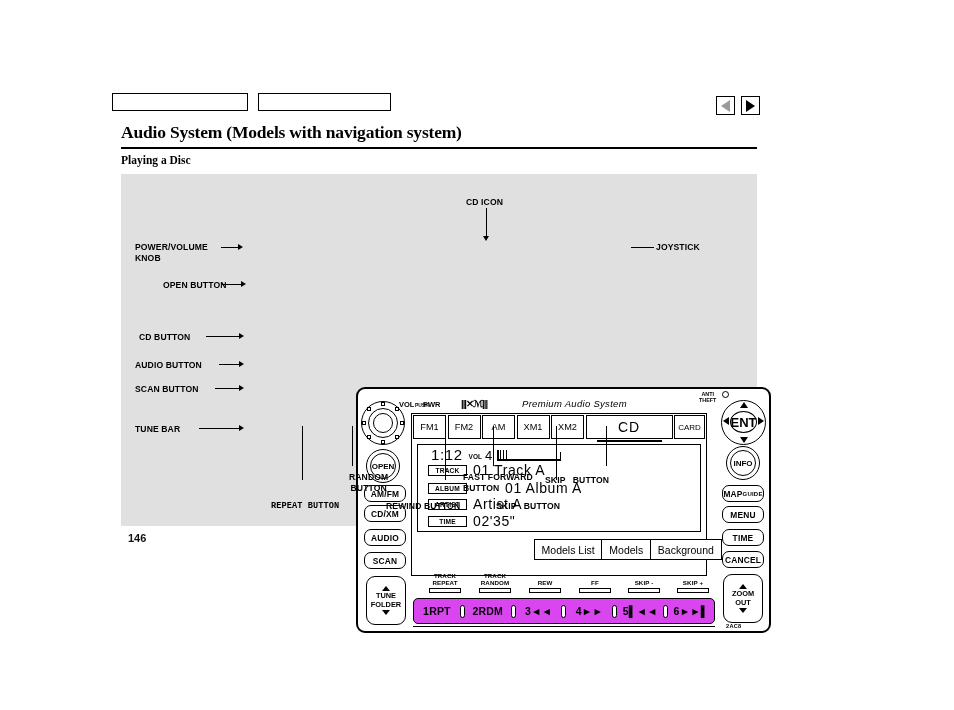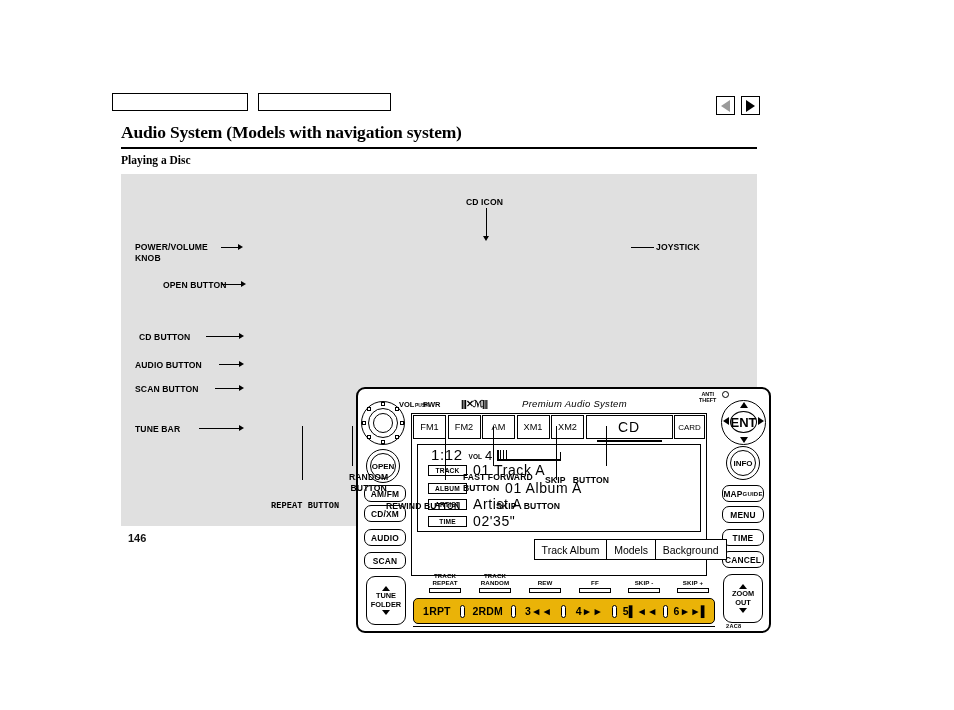--- a/index.html
+++ b/index.html
@@ -174,21 +174,21 @@
   .softBtn{border:1.4px solid #000;box-sizing:border-box;background:#fff;
            display:flex;align-items:center;justify-content:center;
            font-size:10.5px;color:#000;padding:0 7px;margin-left:-1.4px;}
 
   
   #presetLabels{position:absolute;left:294px;top:399px;width:300px;height:16px;}
   .plBlock{position:absolute;text-align:center;font-size:6.2px;font-weight:bold;line-height:6.6px;letter-spacing:0.1px;}
   .plBar{position:absolute;height:5px;border:1.2px solid #000;box-sizing:border-box;background:#fff;}
 
   #presetStrip{position:absolute;left:292px;top:424px;width:302px;height:26px;
-               border:1.8px solid #000;border-radius:5px;box-sizing:border-box;background:#eab308;
+               border:1.8px solid #000;border-radius:5px;box-sizing:border-box;background:#d946ef;
                display:flex;align-items:center;}
   .presetBtn{flex:1;display:flex;align-items:center;justify-content:center;
              font-size:10.5px;font-weight:bold;color:#000;letter-spacing:0.2px;}
   .presetSep{width:5px;height:13px;border:1.3px solid #000;border-radius:3px;box-sizing:border-box;background:#fff;}
 
   #unitBottomLine{position:absolute;left:292px;top:452px;width:302px;height:1.3px;background:#000;}
 
   
   #pageNum{position:absolute;left:128px;top:532px;font-size:11px;font-weight:bold;
            font-family:"Liberation Sans",sans-serif;color:#111;}
@@ -364,21 +364,21 @@
     <div class="infoRow" id="rowArtist">
       <span class="tagBox">ARTIST</span>
       <span class="rowTxt">Artist A</span>
     </div>
     <div class="infoRow" id="rowTime">
       <span class="tagBox">TIME</span>
       <span class="rowTxt">02'35"</span>
     </div>
 
     <div id="softRow">
-      <div class="softBtn">Track  Album</div>
+      <div class="softBtn">Models  List</div>
       <div class="softBtn">Models</div>
       <div class="softBtn">Background</div>
     </div>
 
     <div id="presetLabels">
       <div class="plBlock" style="left:4px;top:0;width:52px;">
         <span>TRACK</span><br>
         <span>REPEAT</span>
       </div>
       <div class="plBar" style="left:14px;top:15px;width:32px;"></div>

